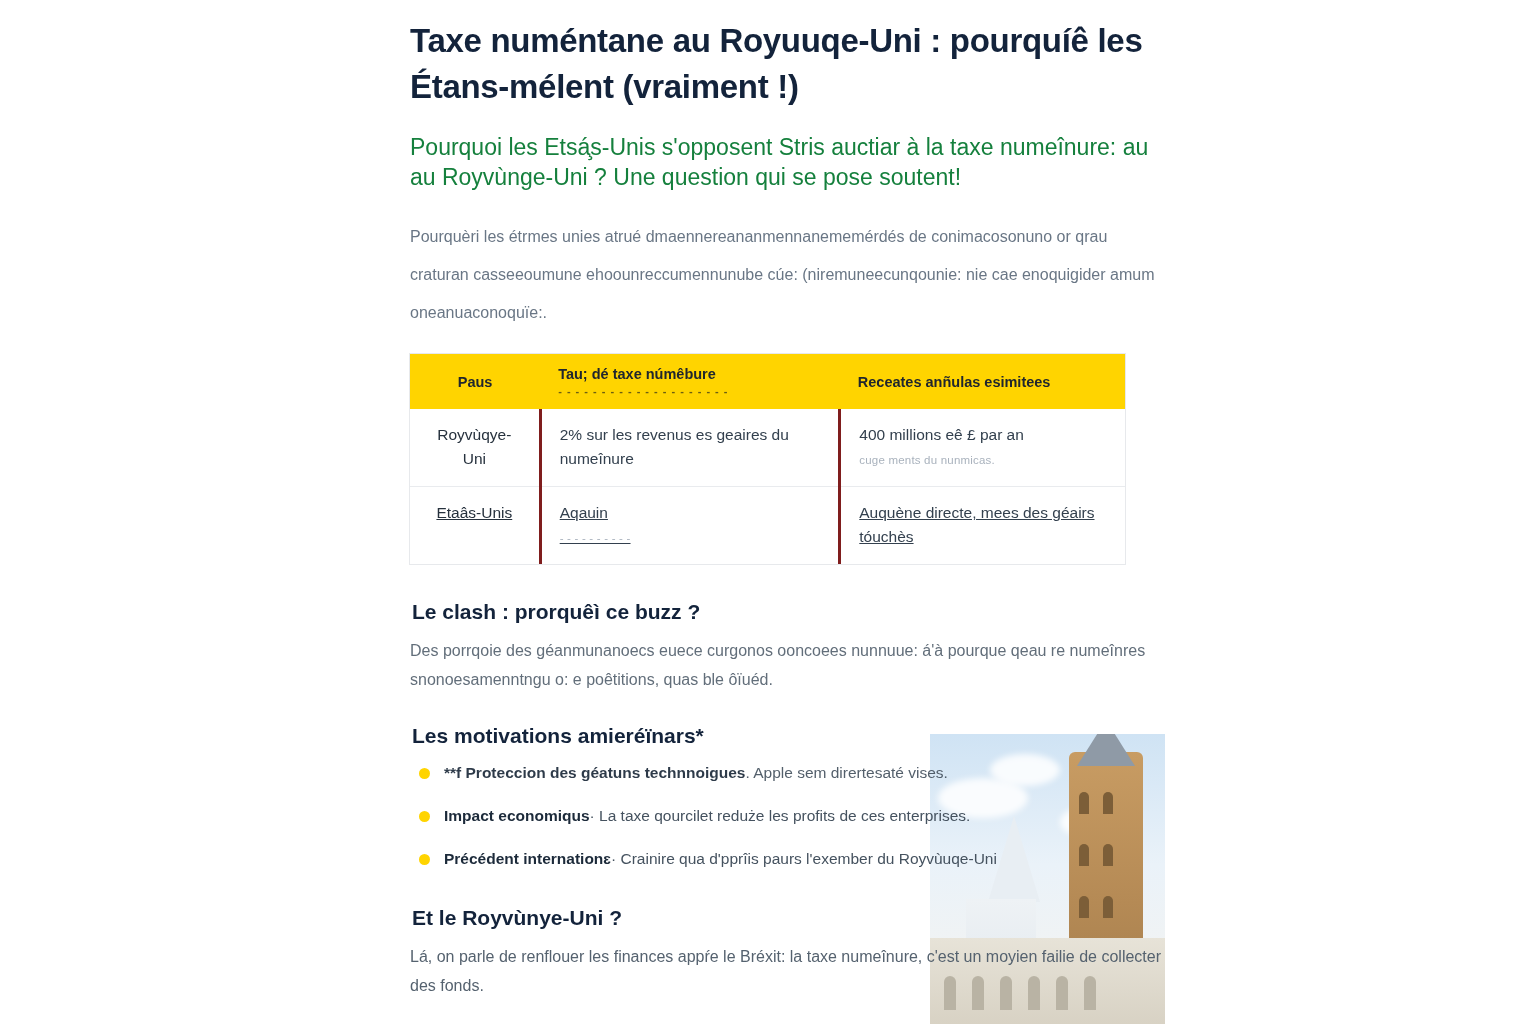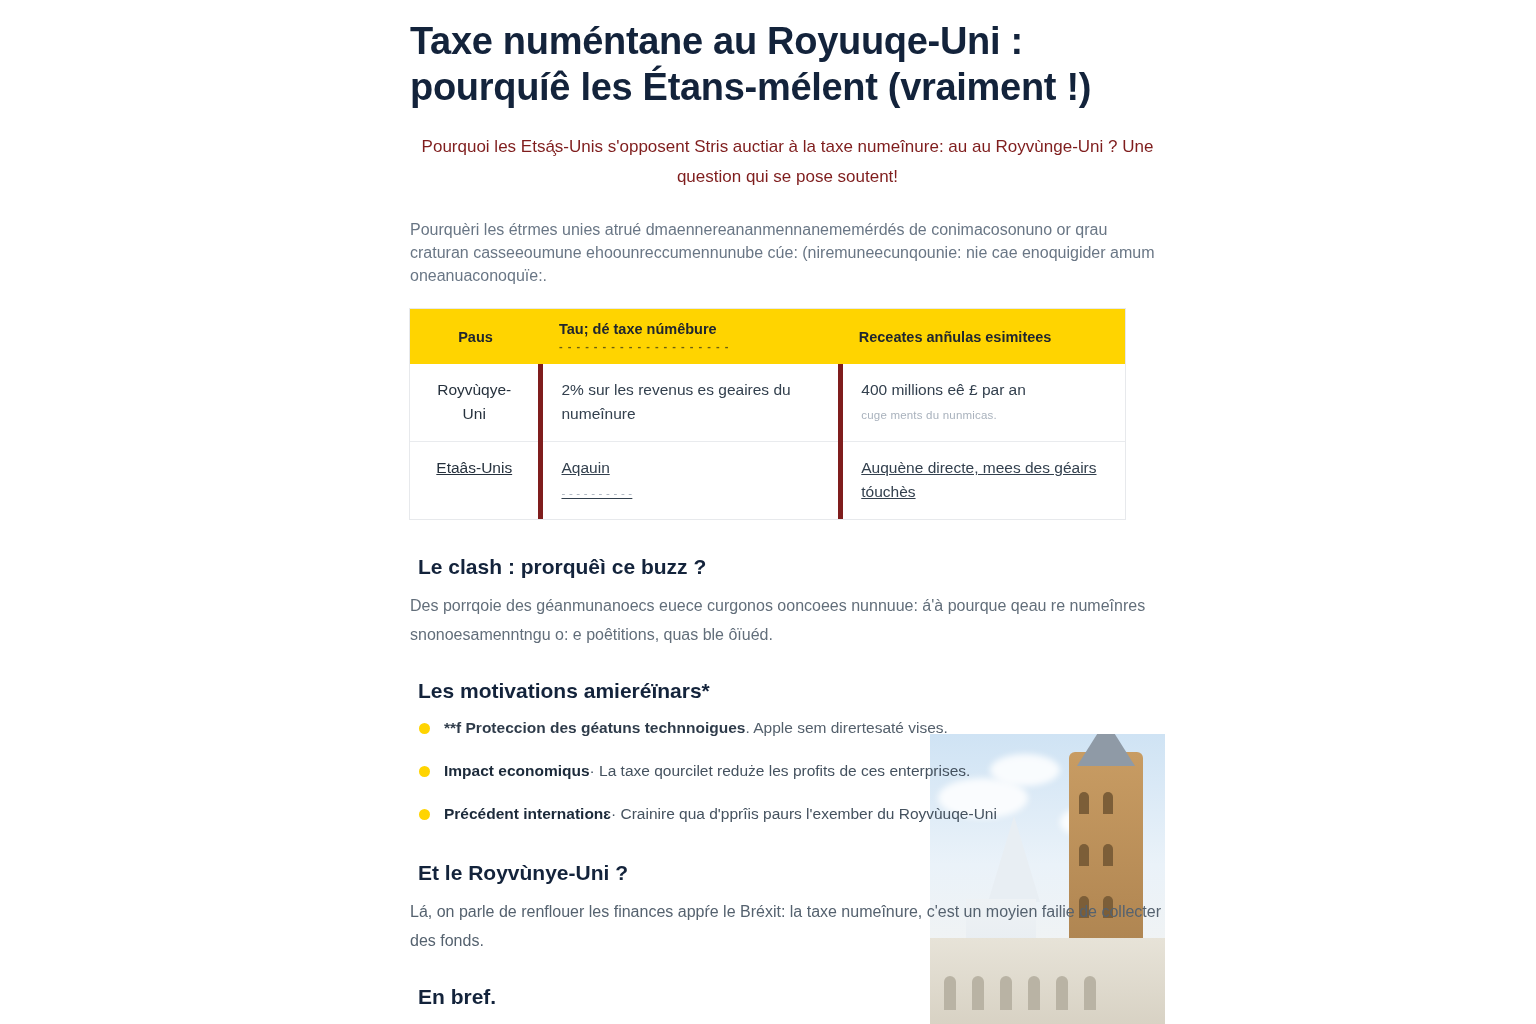--- a/index.html
+++ b/index.html
@@ -23,37 +23,36 @@
     height: 1024px;
     background: #fff;
   }
   .content {
     position: absolute;
     left: 410px;
     top: 18px;
     width: 755px;
   }
   h1.article-title {
-    font-size: 38px;
+    font-size: 33px;
     line-height: 46px;
     font-weight: bold;
     color: #13233b;
     margin: 0 0 22px 0;
     letter-spacing: -0.3px;
   }
   .lede {
-    font-size: 17px;
+    font-size: 23px;
     line-height: 30px;
-    color: #7f1d1d;
+    color: #15803d;
     margin: 0 0 26px 0;
-    text-align: center;
   }
   .intro {
     font-size: 16px;
-    line-height: 23px;
+    line-height: 38px;
     color: #5d6b7b;
     margin: 0 0 22px 0;
     opacity: 0.85;
     filter: blur(0.35px);
   }
   table.data-table {
     border-collapse: collapse;
     width: 715px;
     margin: 0 0 36px 0;
     background: #fff;
@@ -69,21 +68,21 @@
     border: none;
   }
   table.data-table thead th:first-child {
     text-align: center;
   }
   table.data-table tbody td {
     font-size: 15.5px;
     color: #33404e;
     padding: 14px 18px;
     border-bottom: 1px solid #e9ebee;
-    border-right: 5px solid #7f1d1d;
+    border-right: 3px solid #7f1d1d;
     vertical-align: top;
     line-height: 24px;
   }
   table.data-table tbody td:last-child { border-right: none; }
   table.data-table tbody tr:last-child td { border-bottom: none; text-decoration: underline; }
   table.data-table td.country {
     text-align: center;
     color: #26313d;
   }
   .cell-sub {
@@ -99,21 +98,21 @@
     font-size: 11px;
     color: #6b5f12;
     letter-spacing: 1px;
     margin-top: 3px;
     filter: blur(0.3px);
   }
   h2.section-title {
     font-size: 21px;
     font-weight: bold;
     color: #13233b;
-    margin: 0 0 12px 8px;
+    margin: 0 0 12px 2px;
   }
   .section-body {
     font-size: 16px;
     line-height: 29px;
     color: #55626f;
     margin: 0 0 30px 0;
   }
   .blurred {
     filter: blur(0.45px);
     opacity: 0.92;

